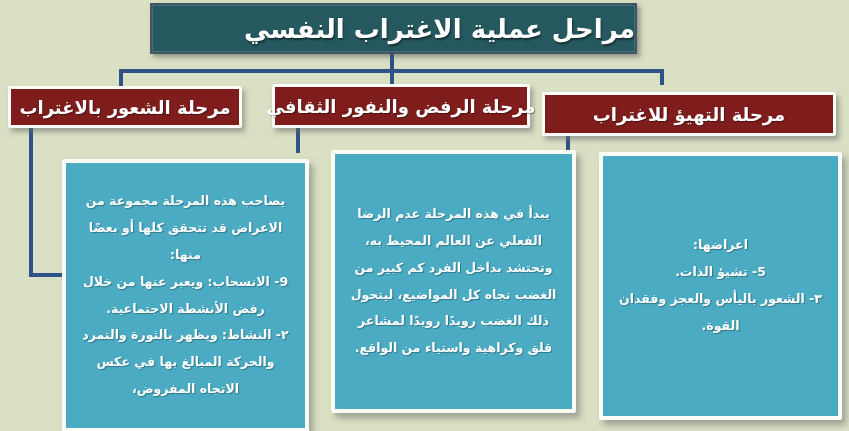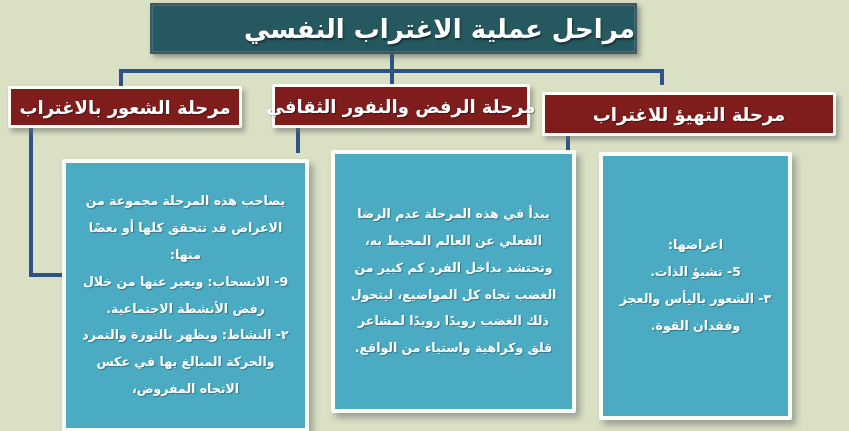--- a/index.html
+++ b/index.html
@@ -54,21 +54,21 @@
     background:#4aabc3;
     border:4px solid #fdfdf7;
     border-radius:2px;
     box-shadow:4px 5px 6px rgba(110,110,110,.55);
     box-sizing:border-box;
     display:flex;flex-direction:column;justify-content:center;
     padding:10px 9px;
   }
   #body-feeling{left:62px;top:149px;width:247px;height:273px;margin-top:10px;}
   #body-rejection{left:331px;top:150px;width:245px;height:263px;}
-  #body-readiness{left:599px;top:152px;width:193px;height:268px;}
+  #body-readiness{left:599px;top:152px;width:243px;height:268px;}
   .body-line{
     color:#fff;font-weight:bold;font-size:12.5px;
     line-height:2.15;
     direction:rtl;text-align:center;
     text-shadow:1px 1px 1px rgba(0,0,0,.30);
   }
 </style>
 </head>
 <body>
 

